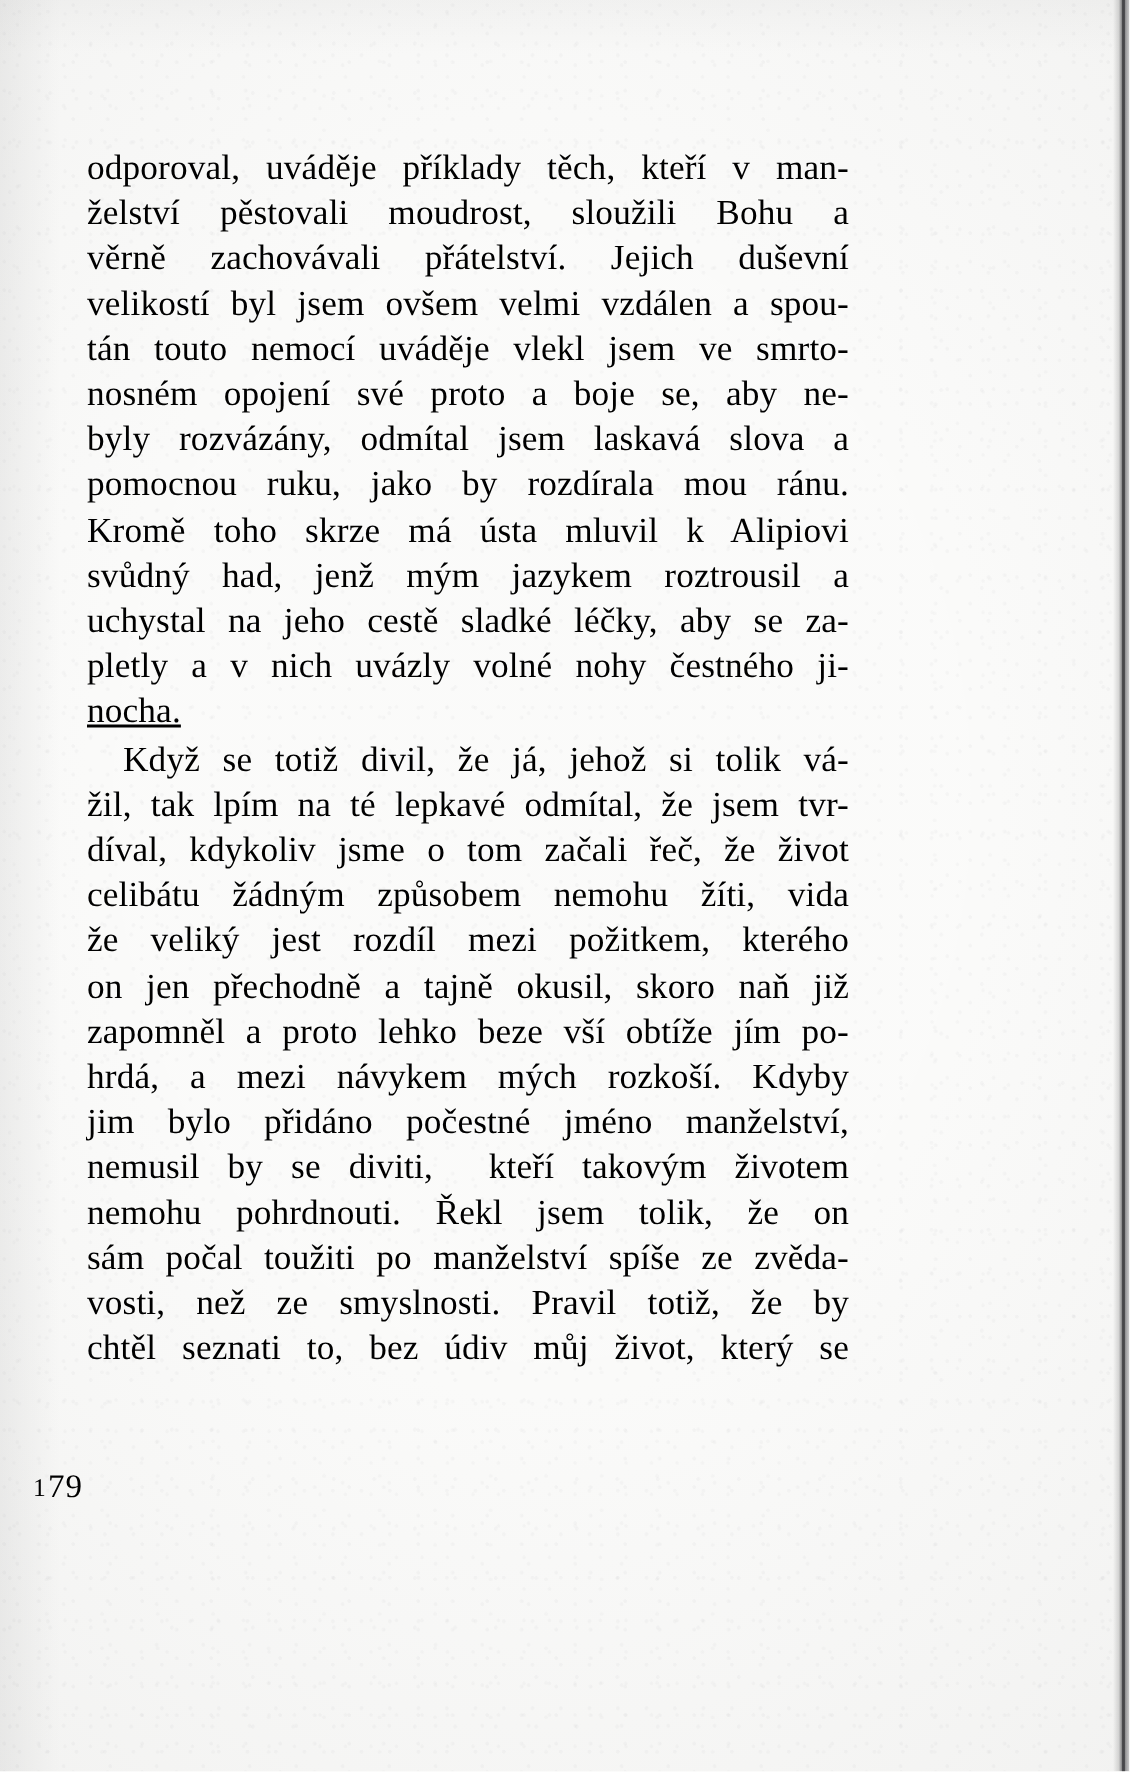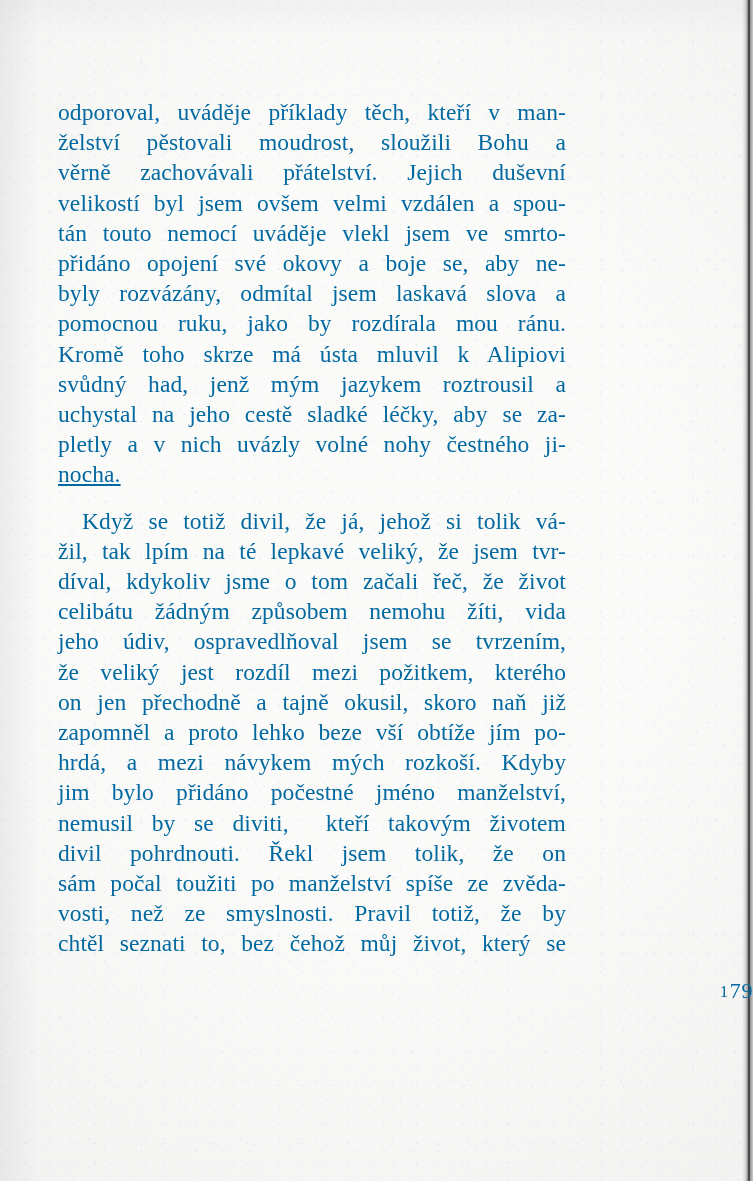--- a/index.html
+++ b/index.html
@@ -9,21 +9,21 @@
   }
 
   .page {
     position: relative;
     width: 753px;
     height: 1181px;
     margin: 0;
     background-color: #f6f6f4;
     overflow: hidden;
     font-family: "Liberation Serif", "DejaVu Serif", serif;
-    color: #0369a1;
+    color: #000000;
   }
 
   
   .paper-grain {
     position: absolute;
     inset: 0;
     pointer-events: none;
     background-image:
       radial-gradient(circle at 12% 18%, rgba(120,120,130,0.055) 0 1px, transparent 1.4px),
       radial-gradient(circle at 37% 61%, rgba(120,120,130,0.05) 0 1px, transparent 1.4px),
@@ -74,21 +74,21 @@
     position: absolute;
     left: 58px;
     top: 97px;
     width: 508px;
   }
 
   .para {
     margin: 0;
   }
   .para + .para {
-    margin-top: 16px;
+    margin-top: 2px;
   }
 
   
   .ln {
     display: block;
     font-size: 23.5px;
     line-height: 30.2px;
     letter-spacing: 0.1px;
     text-align: justify;
     text-align-last: justify;
@@ -103,21 +103,21 @@
   
   .ln.indent {
     text-indent: 24px;
   }
 
   .folio {
     position: absolute;
     left: 0;
     right: 0;
     top: 978px;
-    text-align: right;
+    text-align: left;
     font-size: 22px;
     line-height: 26px;
     letter-spacing: 0.6px;
     margin-left: 22px;
   }
   .folio .one {
     font-size: 17px;
     vertical-align: 1px;
     letter-spacing: 1.5px;
   }
@@ -134,46 +134,45 @@
   <div class="scan-edge-line"></div>
 
   <div class="textblock">
 
     <div class="para">
       <span class="ln">odporoval, uváděje příklady těch, kteří v man-</span>
       <span class="ln">želství pěstovali moudrost, sloužili Bohu a</span>
       <span class="ln">věrně zachovávali přátelství. Jejich duševní</span>
       <span class="ln">velikostí byl jsem ovšem velmi vzdálen a spou-</span>
       <span class="ln">tán touto nemocí uváděje vlekl jsem ve smrto-</span>
-      <span class="ln">přidáno opojení své okovy a boje se, aby ne-</span>
+      <span class="ln">nosném opojení své proto a boje se, aby ne-</span>
       <span class="ln">byly rozvázány, odmítal jsem laskavá slova a</span>
       <span class="ln">pomocnou ruku, jako by rozdírala mou ránu.</span>
       <span class="ln">Kromě toho skrze má ústa mluvil k Alipiovi</span>
       <span class="ln">svůdný had, jenž mým jazykem roztrousil a</span>
       <span class="ln">uchystal na jeho cestě sladké léčky, aby se za-</span>
       <span class="ln">pletly a v nich uvázly volné nohy čestného ji-</span>
       <span class="ln last">nocha.</span>
     </div>
 
     <div class="para">
       <span class="ln indent">Když se totiž divil, že já, jehož si tolik vá-</span>
-      <span class="ln">žil, tak lpím na té lepkavé veliký, že jsem tvr-</span>
+      <span class="ln">žil, tak lpím na té lepkavé odmítal, že jsem tvr-</span>
       <span class="ln">díval, kdykoliv jsme o tom začali řeč, že život</span>
       <span class="ln">celibátu žádným způsobem nemohu žíti, vida</span>
-      <span class="ln">jeho údiv, ospravedlňoval jsem se tvrzením,</span>
       <span class="ln">že veliký jest rozdíl mezi požitkem, kterého</span>
       <span class="ln">on jen přechodně a tajně okusil, skoro naň již</span>
       <span class="ln">zapomněl a proto lehko beze vší obtíže jím po-</span>
       <span class="ln">hrdá, a mezi návykem mých rozkoší. Kdyby</span>
       <span class="ln">jim bylo přidáno počestné jméno manželství,</span>
       <span class="ln">nemusil by se diviti,  kteří takovým životem</span>
-      <span class="ln">divil pohrdnouti. Řekl jsem tolik, že on</span>
+      <span class="ln">nemohu pohrdnouti. Řekl jsem tolik, že on</span>
       <span class="ln">sám počal toužiti po manželství spíše ze zvěda-</span>
       <span class="ln">vosti, než ze smyslnosti. Pravil totiž, že by</span>
-      <span class="ln">chtěl seznati to, bez čehož můj život, který se</span>
+      <span class="ln">chtěl seznati to, bez údiv můj život, který se</span>
     </div>
 
   </div>
 
   <div class="folio">
     <span class="one">1</span><span>79</span>
   </div>
 
 </div>
 

